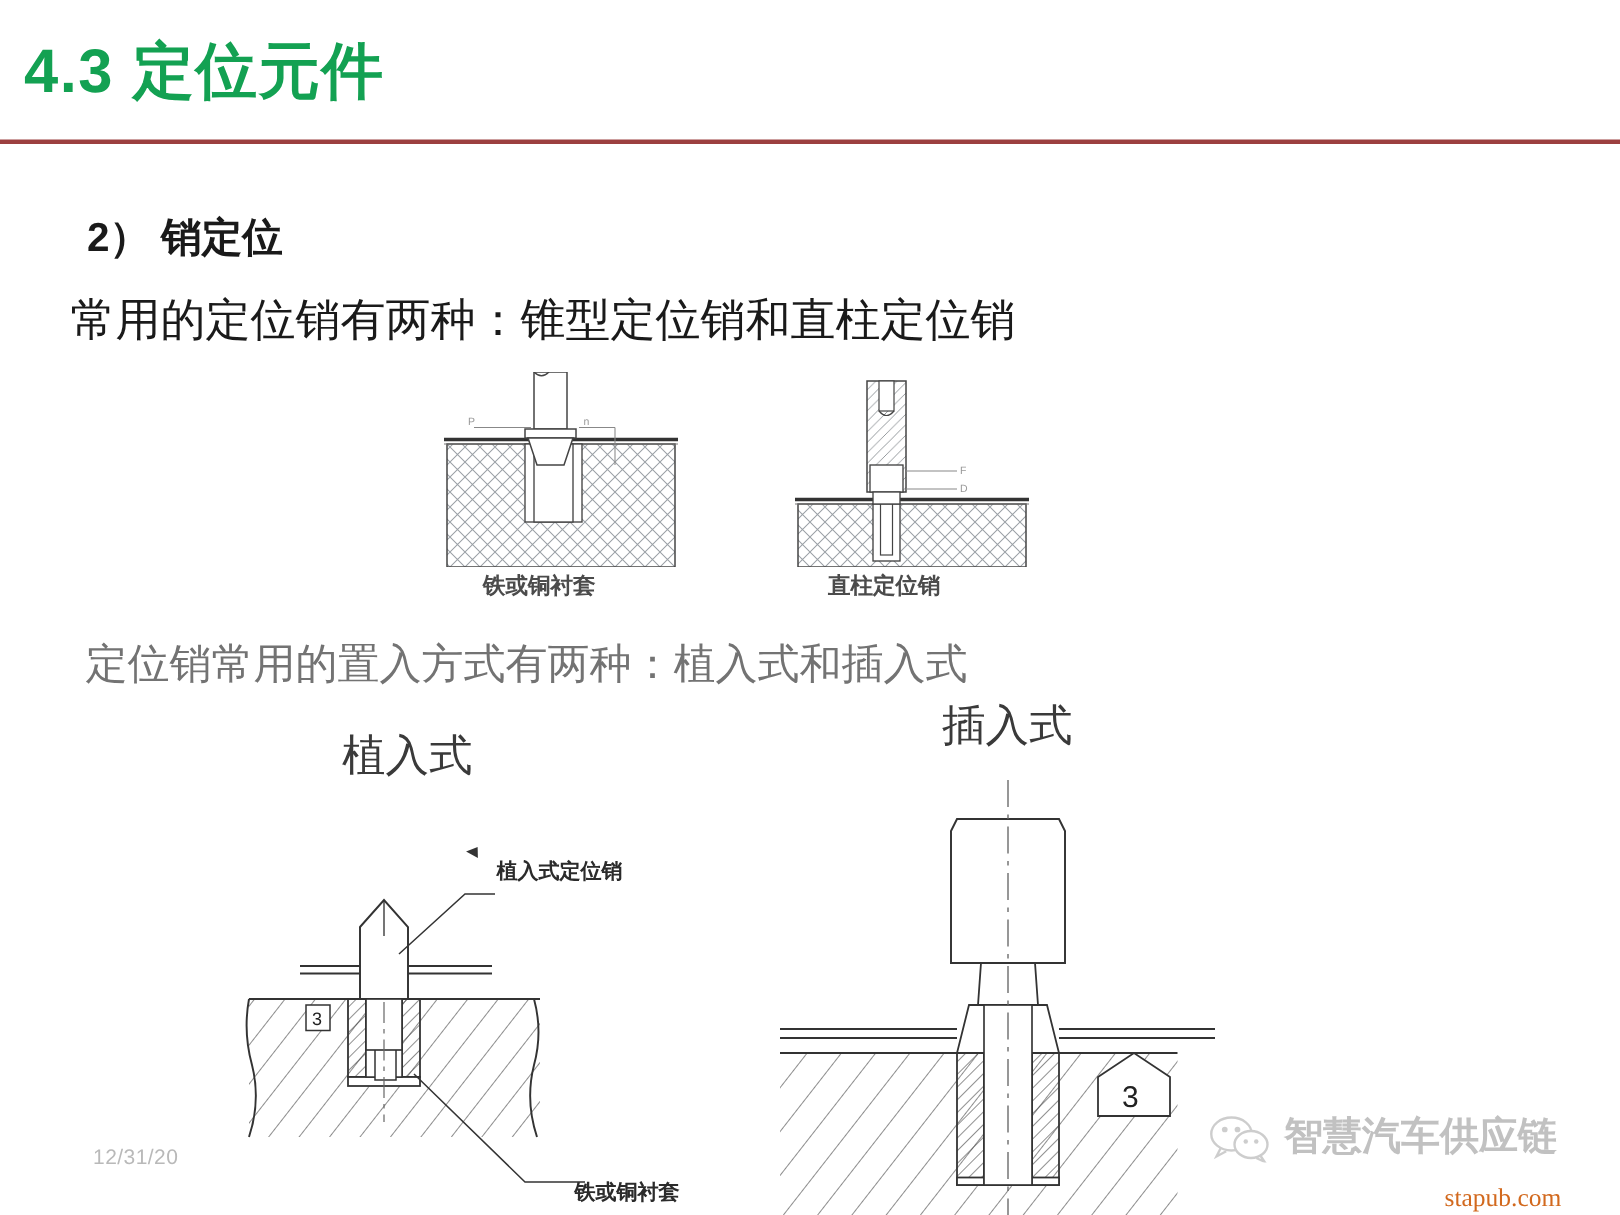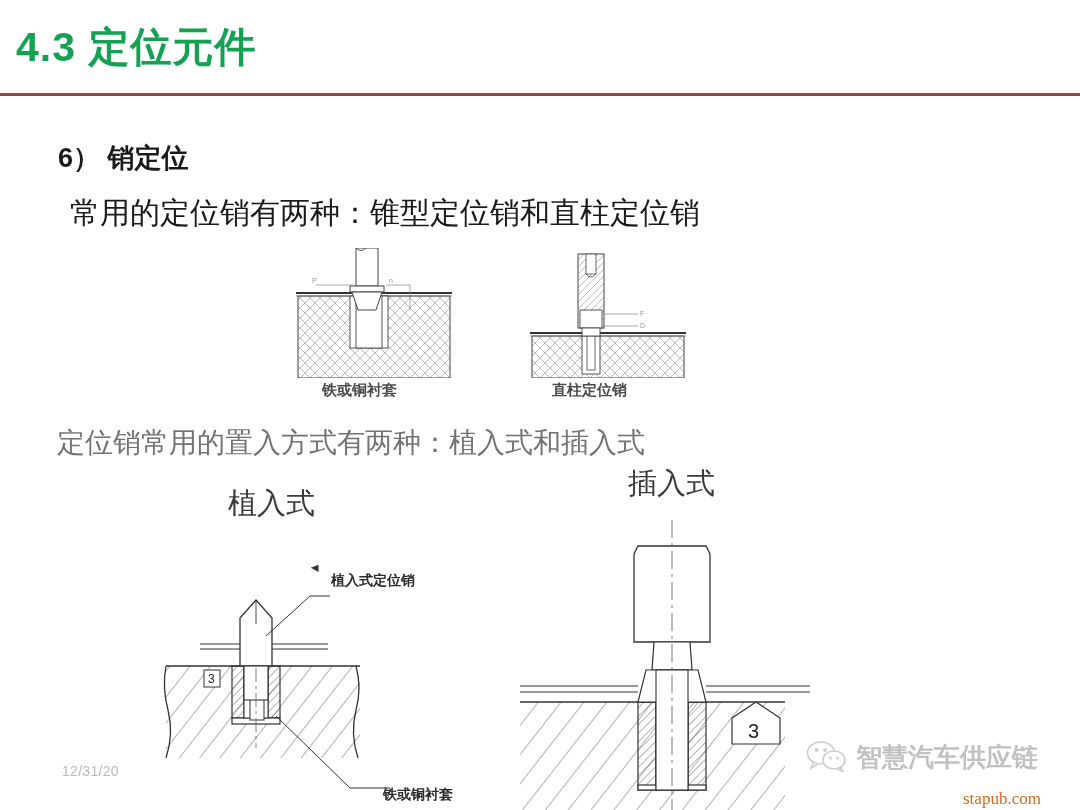--- a/index.html
+++ b/index.html
@@ -25,21 +25,21 @@
   }
 
   
   .heading-2 {
     position:absolute; left:58px; top:140px;
     font-family:"Liberation Sans", sans-serif;
     font-size:27px; font-weight:bold; color:#1a1a1a;
     white-space:nowrap;
   }
   .para-1 {
-    position:absolute; left:70px; top:193px;
+    position:absolute; left:47px; top:193px;
     font-family:"Liberation Serif", serif;
     font-size:30px; color:#1a1a1a; white-space:nowrap;
   }
   .para-2 {
     position:absolute; left:57px; top:424px;
     font-family:"Liberation Serif", serif;
     font-size:28px; color:#737373; white-space:nowrap;
   }
 
   .mode-label {
@@ -69,21 +69,21 @@
   .anno.a2 { left:383px; top:786px; }
 
   
   .date-stamp {
     position:absolute; left:62px; top:763px;
     font-family:"Liberation Sans", sans-serif;
     font-size:14px; color:#b9b9b9; letter-spacing:.3px;
   }
   .watermark {
     position:absolute; left:806px; top:740px;
-    display:flex; align-items:flex-start; gap:8px;
+    display:flex; align-items:flex-end; gap:8px;
     opacity:.55;
   }
   .watermark .wm-text {
     font-family:"Liberation Sans", sans-serif;
     font-size:26px; font-weight:bold; color:#8f8f8f;
     white-space:nowrap;
   }
   .site-url {
     position:absolute; left:963px; top:789px;
     font-family:"Liberation Serif", serif;
@@ -98,21 +98,21 @@
   .fig.f-insert { left:520px; top:520px; }
 </style>
 </head>
 <body>
 
 <div class="slide">
 
   <div class="slide-title">4.3  定位元件</div>
   <div class="title-rule"></div>
 
-  <div class="heading-2">6）  销定位</div>
+  <div class="heading-2">2）  销定位</div>
   <div class="para-1">常用的定位销有两种：锥型定位销和直柱定位销</div>
   <div class="para-2">定位销常用的置入方式有两种：植入式和插入式</div>
 
   <div class="fig f-taper">
     <svg width="200" height="130" viewBox="0 0 200 130">
 
       <defs>
         <pattern id="xhatch" width="10" height="10" patternUnits="userSpaceOnUse">
           <path d="M0,0 L10,10 M10,0 L0,10" stroke="#9aa0a6" stroke-width="0.7" fill="none"></path>
         </pattern>

